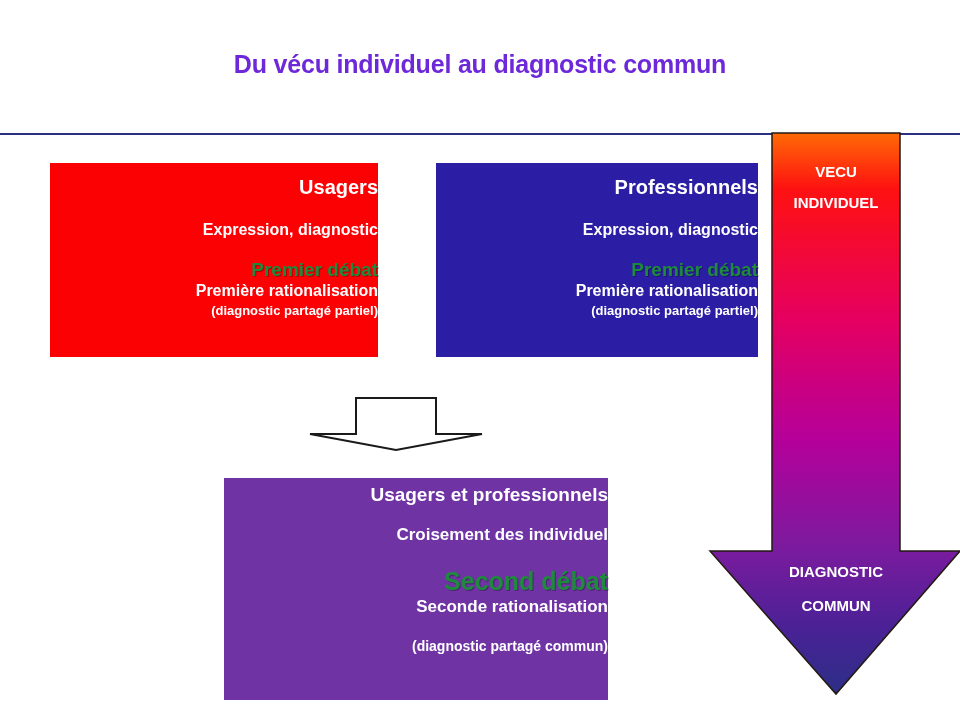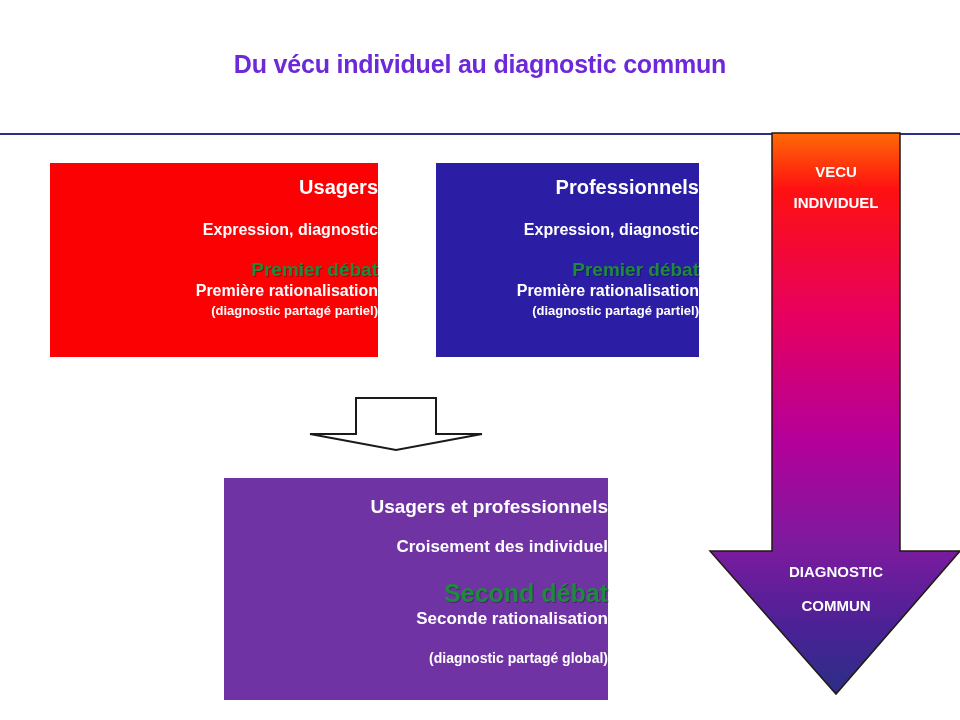--- a/index.html
+++ b/index.html
@@ -88,39 +88,39 @@
   #panel-usagers .p-head { margin-top: 3px; }
   #panel-usagers .p-sub  { margin-top: 21px; }
   #panel-usagers .p-debat{ margin-top: 18px; font-size: 19px; line-height: 23px; }
   #panel-usagers .p-rat  { margin-top: 18px; font-size: 16px; line-height: 20px; }
   #panel-usagers .p-small{ margin-top: 1px; }
 
   
   #panel-professionnels {
     left: 436px;
     top: 163px;
-    width: 263px;
+    width: 322px;
     height: 194px;
     background: #2B1EA4;
     padding-top: 9px;
   }
   #panel-professionnels .p-head { margin-top: 3px; }
   #panel-professionnels .p-sub  { margin-top: 21px; }
   #panel-professionnels .p-debat{ margin-top: 18px; font-size: 19px; line-height: 23px; }
   #panel-professionnels .p-rat  { margin-top: 18px; font-size: 16px; line-height: 20px; }
   #panel-professionnels .p-small{ margin-top: 1px; }
 
   
   #panel-commun {
     left: 224px;
     top: 478px;
     width: 384px;
     height: 222px;
     background: #6F33A4;
-    padding-top: 16px;
+    padding-top: 4px;
   }
   #panel-commun .p-head { font-size: 19px; line-height: 23px; margin-top: 1px; }
   #panel-commun .p-sub  { margin-top: 18px; font-size: 17px; line-height: 21px; }
   #panel-commun .p-debat{ margin-top: 21px; font-size: 25px; line-height: 30px; }
   #panel-commun .p-rat  { margin-top: 19px; font-size: 17px; line-height: 21px; }
   #panel-commun .p-small{ margin-top: 20px; font-size: 14px; line-height: 18px; }
 
   
   #connector-arrow {
     position: absolute;
@@ -193,21 +193,21 @@
     <svg width="176" height="56" viewBox="0 0 176 56" xmlns="http://www.w3.org/2000/svg" aria-hidden="true">
       <polygon points="48,2 128,2 128,38 174,38 88,54 2,38 48,38" fill="#FFFFFF" stroke="#1A1A1A" stroke-width="2" stroke-linejoin="miter"></polygon>
     </svg>
   </div>
 
   <div class="panel" id="panel-commun">
     <span class="p-head">Usagers et professionnels</span>
     <span class="p-sub">Croisement des individuel</span>
     <span class="p-debat">Second débat</span>
     <span class="p-rat">Seconde rationalisation</span>
-    <span class="p-small">(diagnostic partagé global)</span>
+    <span class="p-small">(diagnostic partagé commun)</span>
   </div>
 
   <div id="big-arrow">
     <svg width="262" height="572" viewBox="0 0 262 572" xmlns="http://www.w3.org/2000/svg" aria-hidden="true">
       <defs>
         <linearGradient id="bigArrowGrad" x1="0" y1="0" x2="0" y2="1">
           <stop offset="0.00" stop-color="#FF6A06"></stop>
           <stop offset="0.10" stop-color="#FE1111"></stop>
           <stop offset="0.33" stop-color="#E60060"></stop>
           <stop offset="0.55" stop-color="#B4009B"></stop>

